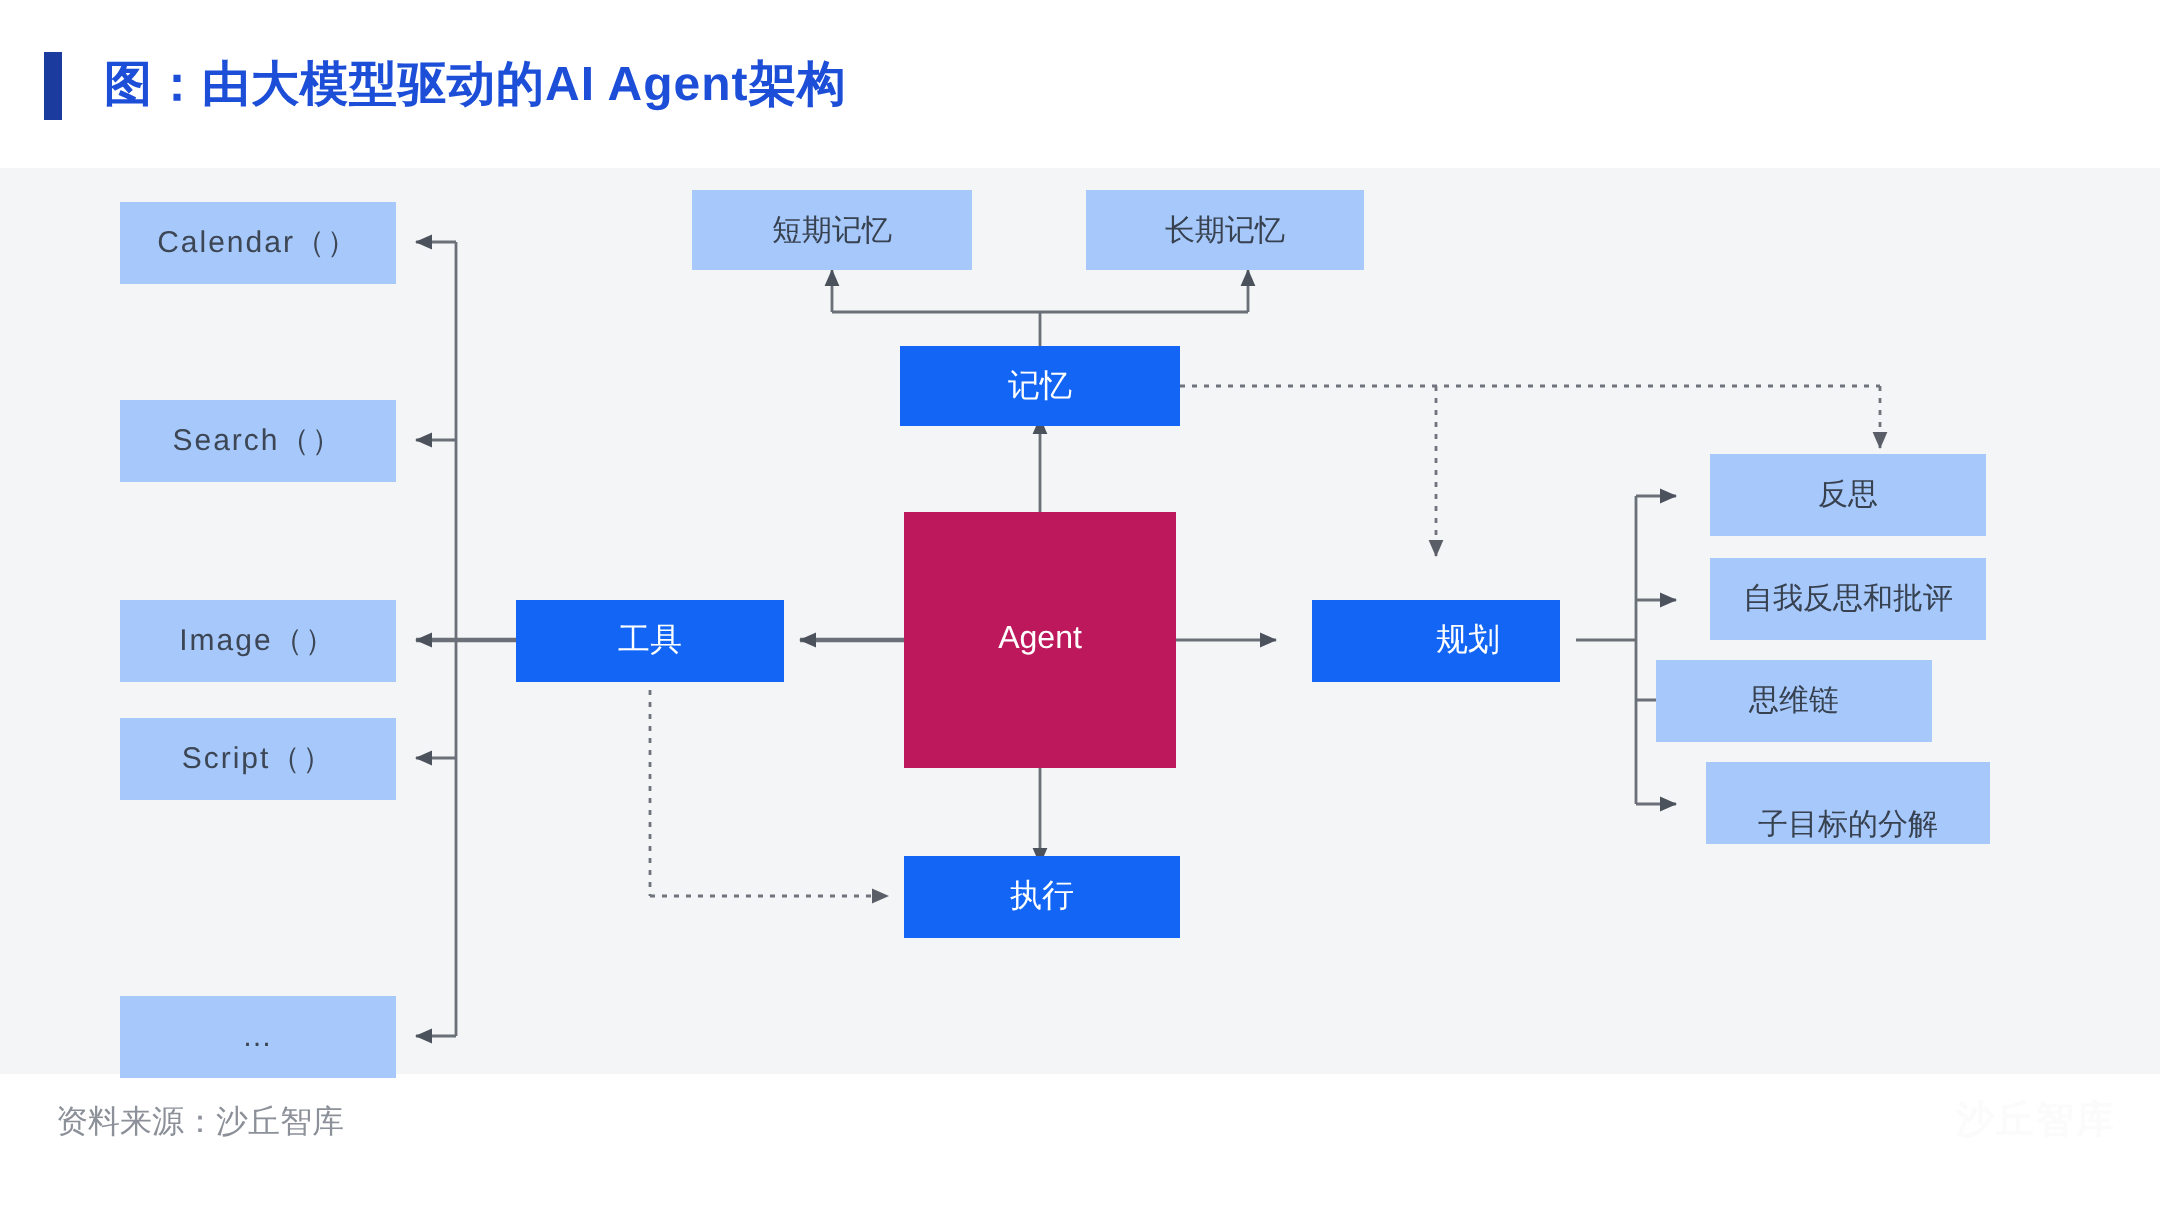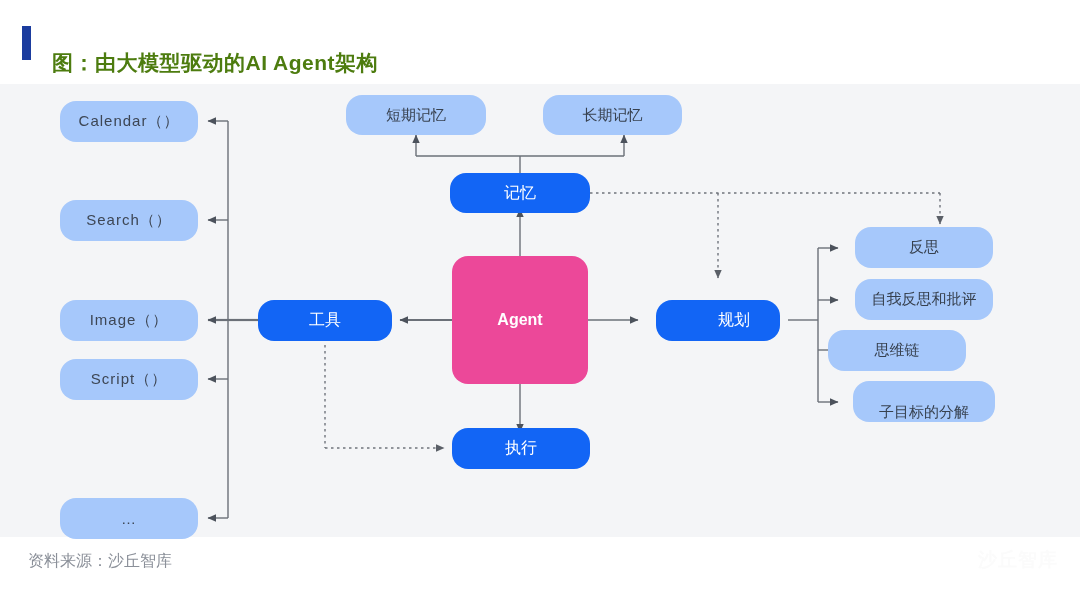--- a/index.html
+++ b/index.html
@@ -35,26 +35,25 @@
     width: 9px;
     height: 34px;
     background: #1b3c9e;
   }
   #title-text {
     position: absolute;
     left: 52px;
     top: 26px;
     height: 34px;
     line-height: 34px;
-    font-size: 21px;
+    font-size: 24px;
     font-weight: bold;
-    color: #4d7c0f;
+    color: #1d4ed8;
     letter-spacing: 0.5px;
     white-space: nowrap;
-    margin-top: 20px;
   }
 
   
   #canvas {
     position: absolute;
     left: 0px;
     top: 84px;
     width: 1080px;
     height: 453px;
     background: #f4f5f7;
@@ -70,37 +69,36 @@
   
   .node {
     position: absolute;
     box-sizing: border-box;
     display: flex;
     align-items: center;
     justify-content: center;
     text-align: center;
     white-space: nowrap;
     z-index: 3;
-    border-radius: 16px;
   }
   .node-light {
     background: #a6c8fb;
     color: #37414f;
     font-size: 15px;
   }
   .node-blue {
     background: #1265f5;
     color: #ffffff;
     font-size: 16px;
   }
   .node-navy {
-    background: #ec4899;
+    background: #be185d;
     color: #ffffff;
     font-size: 16px;
-    font-weight: bold;
+    font-weight: normal;
   }
   .node-tool {
     background: #a6c8fb;
     color: #3d4654;
     font-size: 15px;
     letter-spacing: 1px;
   }
 
   
   #footer {

